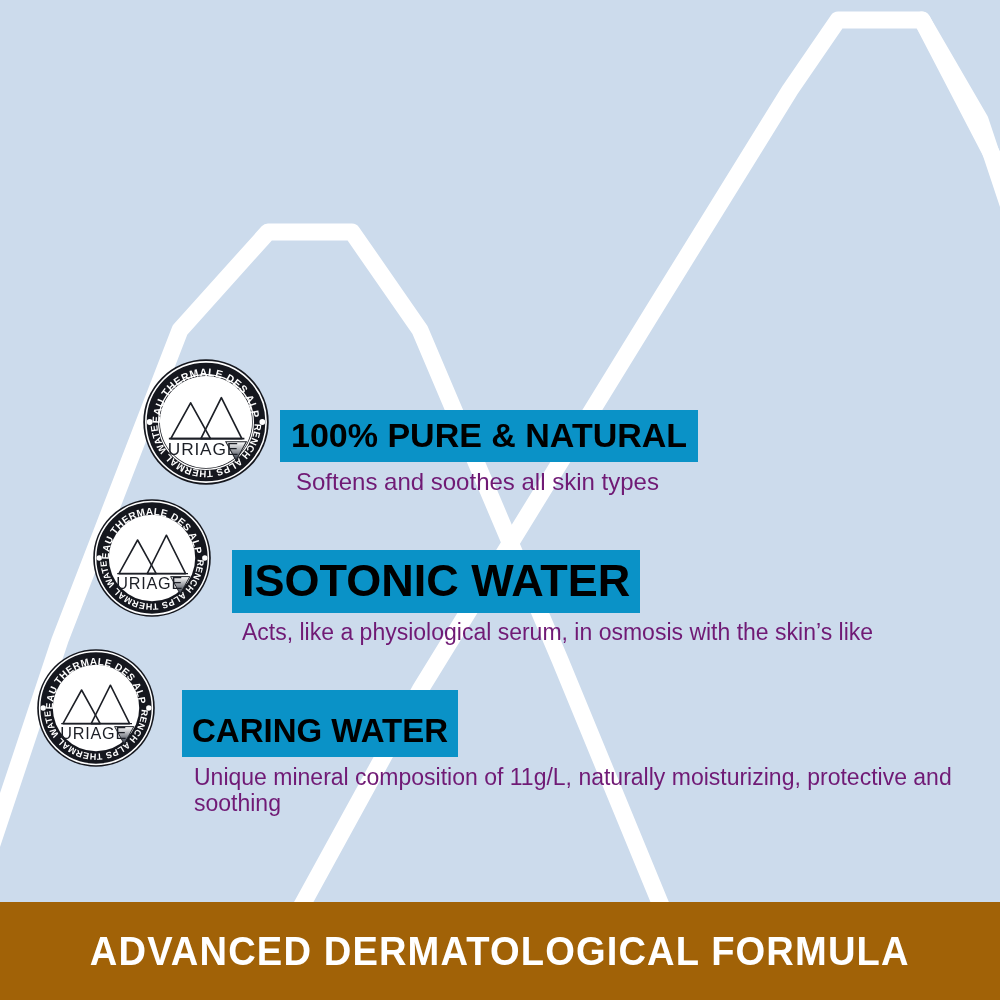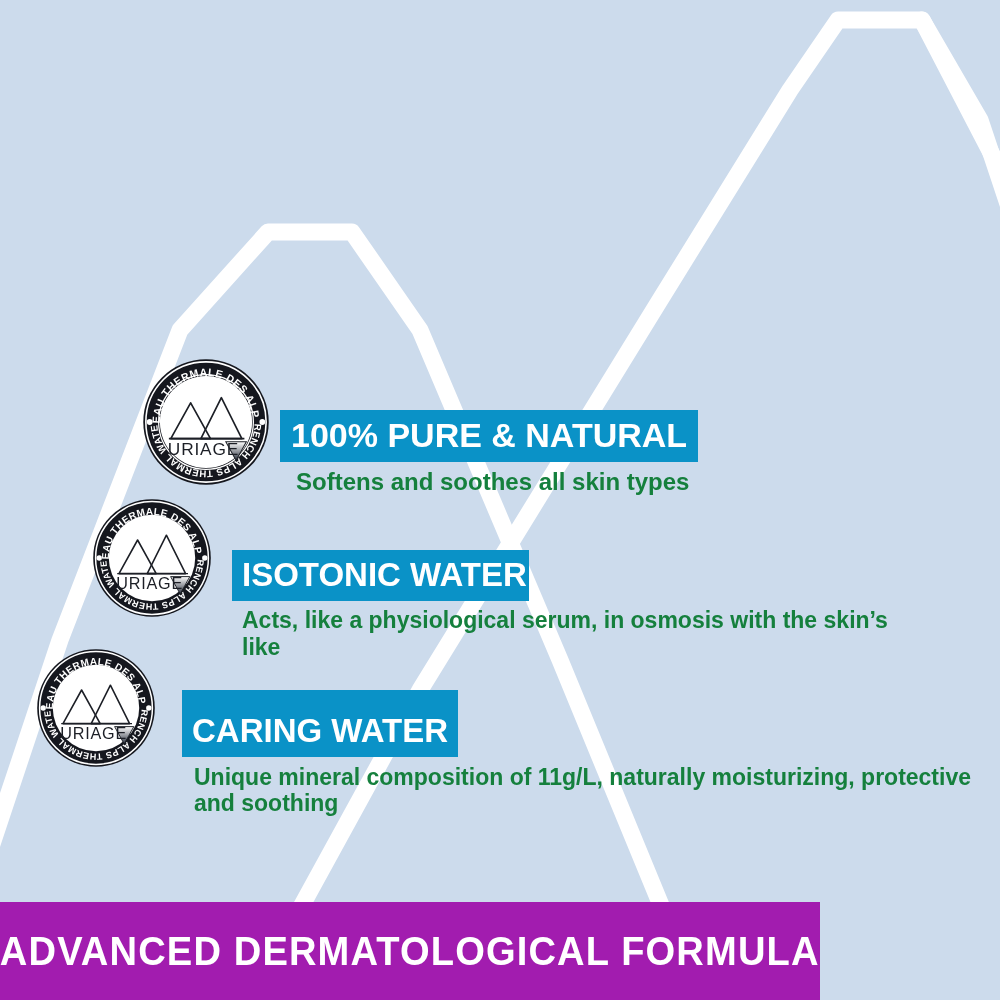--- a/index.html
+++ b/index.html
@@ -26,23 +26,23 @@
     height: 1000px;
     z-index: 1;
     pointer-events: none;
   }
 
   
   #bottom-banner {
     position: absolute;
     left: 0;
     top: 902px;
-    width: 820px;
+    width: 1000px;
     height: 98px;
-    background: #a21caf;
+    background: #a16207;
     z-index: 5;
     display: flex;
     align-items: center;
     justify-content: center;
   }
   #bottom-banner-text {
     color: #ffffff;
     font-size: 41px;
     font-weight: bold;
     letter-spacing: 1.2px;
@@ -56,42 +56,42 @@
     position: absolute;
     z-index: 4;
   }
   #feature-0 { left: 280px; top: 410px; }
   #feature-1 { left: 232px; top: 550px; }
   #feature-2 { left: 182px; top: 690px; }
 
   .feature-heading {
     display: inline-block;
     background: #0a92c7;
-    color: #ffffff;
+    color: #000000;
     font-weight: bold;
     line-height: 1;
     white-space: nowrap;
   }
   #feature-0 .feature-heading {
     font-size: 34px;
     padding: 8px 11px 10px 11px;
   }
   #feature-1 .feature-heading {
-    font-size: 33px;
-    padding: 8px 2px 10px 10px;
+    font-size: 45px;
+    padding: 8px 10px 10px 10px;
     text-align: right;
   }
   #feature-2 .feature-heading {
     font-size: 33px;
     padding: 24px 10px 10px 10px;
   }
 
   .feature-desc {
-    color: #15803d;
-    font-weight: bold;
+    color: #701a75;
+    font-weight: normal;
     margin-top: 6px;
     line-height: 1.18;
   }
   #feature-0 .feature-desc {
     font-size: 24px;
     margin-left: 16px;
     white-space: nowrap;
   }
   #feature-1 .feature-desc {
     font-size: 23px;

